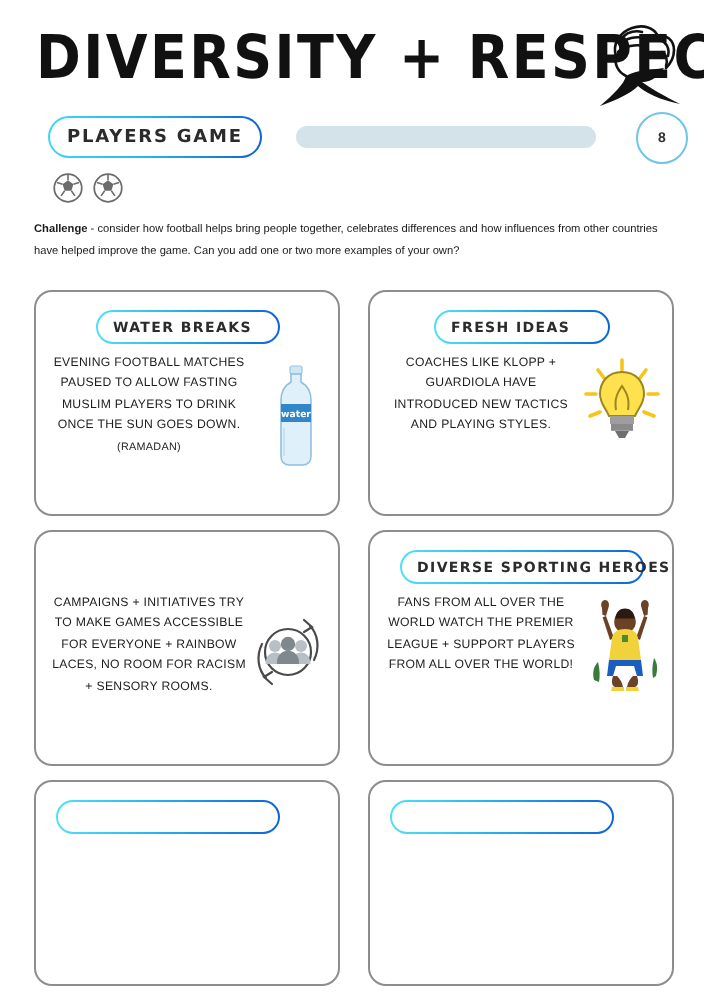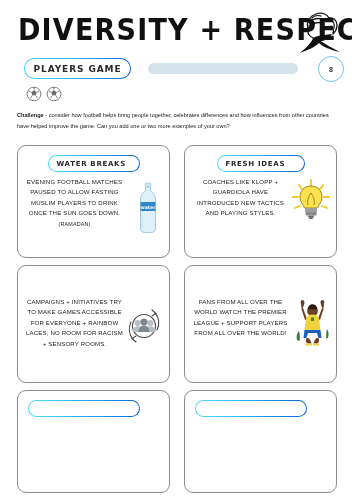--- a/index.html
+++ b/index.html
@@ -246,20 +246,23 @@
           <path d="M22.8 28 C22.8 24 25 22.3 27.5 22.3 C30 22.3 32.2 24 32.2 28 Z"></path>
         </g>
         <g fill="#7f878f">
           <circle cx="21" cy="18" r="3.6"></circle>
           <path d="M15.4 28 C15.4 23.4 18 21.4 21 21.4 C24 21.4 26.6 23.4 26.6 28 Z"></path>
         </g>
       </svg>
     </div>
 
     <div class="card">
+      <div class="card-pill pill-w-lg">
+        <span>DIVERSE SPORTING HEROES</span>
+      </div>
       <div class="card-body body-narrow-r">
         <span>FANS FROM ALL OVER THE WORLD WATCH THE PREMIER LEAGUE + SUPPORT PLAYERS FROM ALL OVER THE WORLD!</span>
       </div>
       <svg class="card-art art-player" viewBox="0 0 40 52">
         <g fill="#3a7a3a">
           <path d="M4 44 C3 40 4 37 6 35 C7 39 7 42 6.5 45 Z"></path>
           <path d="M35 42 C36 38 35.5 35 34 33 C33 37 33 40 33.5 43 Z"></path>
         </g>
         <g fill="#6b4226">
           <path d="M8 8 C7 6 8 4 9.5 4 C11 4 11.8 5.5 11.4 7.2 L10 12 L8.2 11.4 Z"></path>

